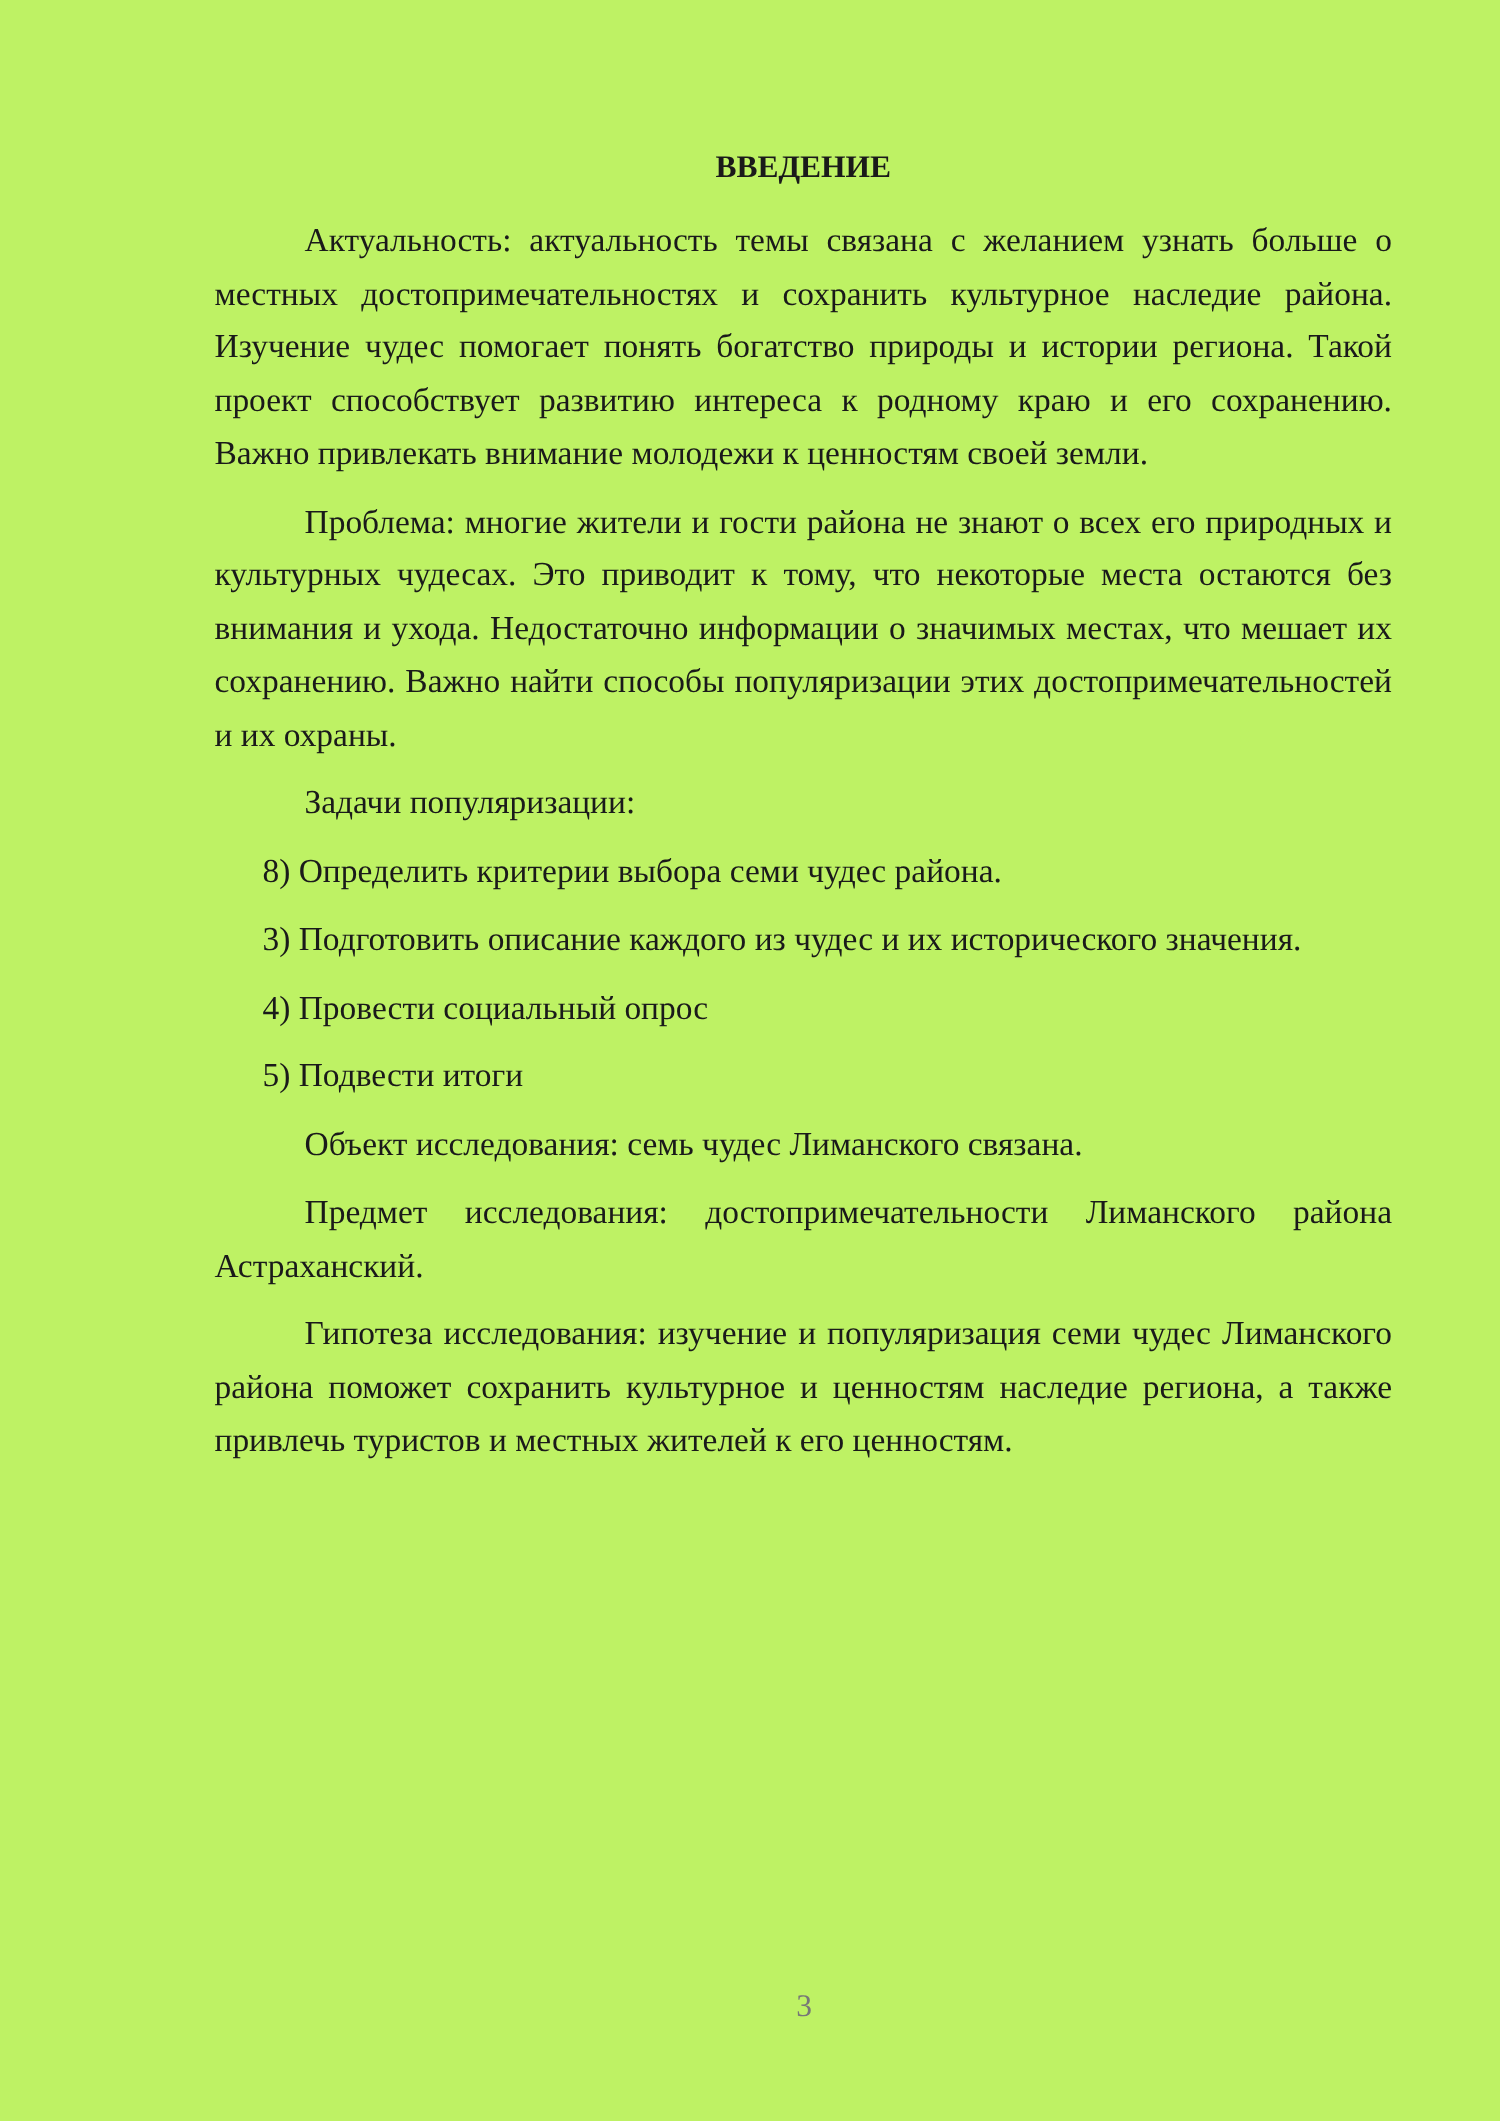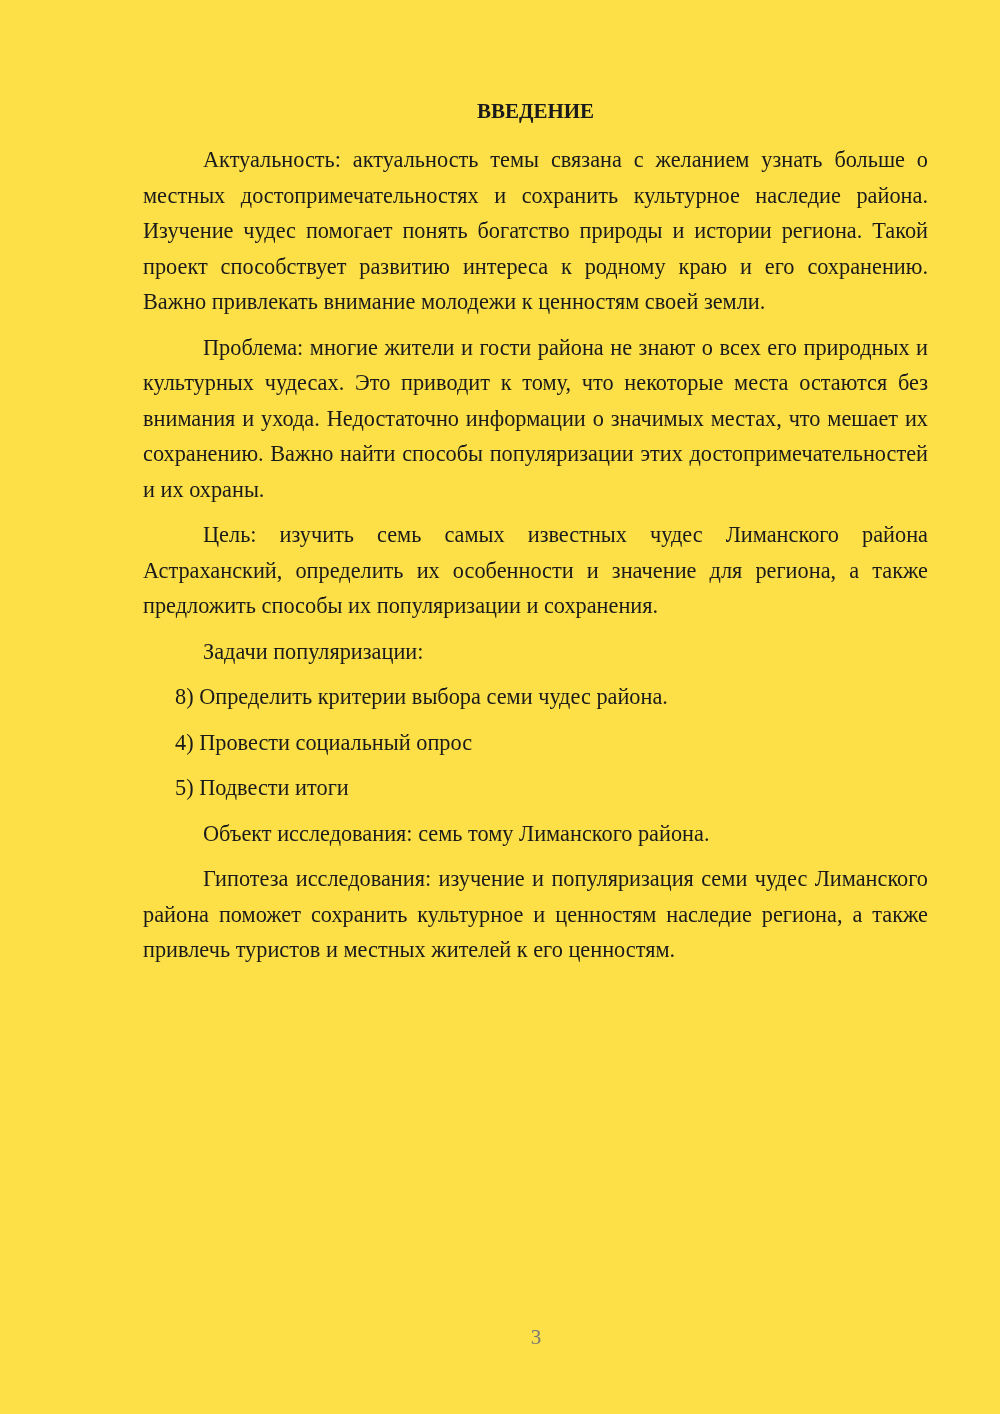--- a/index.html
+++ b/index.html
@@ -1,19 +1,19 @@
 <!DOCTYPE html>
 <html><head>
 <meta charset="utf-8">
 <style>
   html, body { margin: 0; padding: 0; background: #ffffff; }
   body { width: 1000px; height: 1414px; position: relative; overflow: hidden; }
   .page {
     position: absolute; left: 0; top: 0; width: 1000px; height: 1414px;
-    background: #fde047; color: #1a1a1a;
+    background: #bef264; color: #1a1a1a;
     font-family: "Liberation Serif", "DejaVu Serif", serif;
   }
   .content {
     position: absolute; left: 143px; top: 94px; width: 785px;
     font-size: 22.3px; line-height: 35.5px;
   }
   .title {
     text-align: center; font-weight: bold; font-size: 21px;
     margin: 0 0 13px 0; line-height: 35px; padding-left: 0;
   }
@@ -27,27 +27,28 @@
 </style>
 </head>
 <body>
 
 <div class="page">
   <div class="content">
     <div class="title">ВВЕДЕНИЕ</div>
 
     <p class="para">Актуальность: актуальность темы связана с желанием узнать больше о местных достопримечательностях и сохранить культурное наследие района. Изучение чудес помогает понять богатство природы и истории региона. Такой проект способствует развитию интереса к родному краю и его сохранению. Важно привлекать внимание молодежи к ценностям своей земли.</p>
     <p class="para">Проблема: многие жители и гости района не знают о всех его природных и культурных чудесах. Это приводит к тому, что некоторые места остаются без внимания и ухода. Недостаточно информации о значимых местах, что мешает их сохранению. Важно найти способы популяризации этих достопримечательностей и их охраны.</p>
-    <p class="para">Цель: изучить семь самых известных чудес Лиманского района Астраханский, определить их особенности и значение для региона, а также предложить способы их популяризации и сохранения.</p>
     <p class="para">Задачи популяризации:</p>
 
     <div>
       <p class="task">8) Определить критерии выбора семи чудес района.</p>
+      <p class="task">3) Подготовить описание каждого из чудес и их исторического значения.</p>
       <p class="task">4) Провести социальный опрос</p>
       <p class="task">5) Подвести итоги</p>
     </div>
 
-    <p class="para">Объект исследования: семь тому Лиманского района.</p>
+    <p class="para">Объект исследования: семь чудес Лиманского связана.</p>
+    <p class="para">Предмет исследования: достопримечательности Лиманского района Астраханский.</p>
     <p class="para">Гипотеза исследования: изучение и популяризация семи чудес Лиманского района поможет сохранить культурное и ценностям наследие региона, а также привлечь туристов и местных жителей к его ценностям.</p>
   </div>
 
   <div class="page-number">3</div>
 </div>
 
 </body></html>

